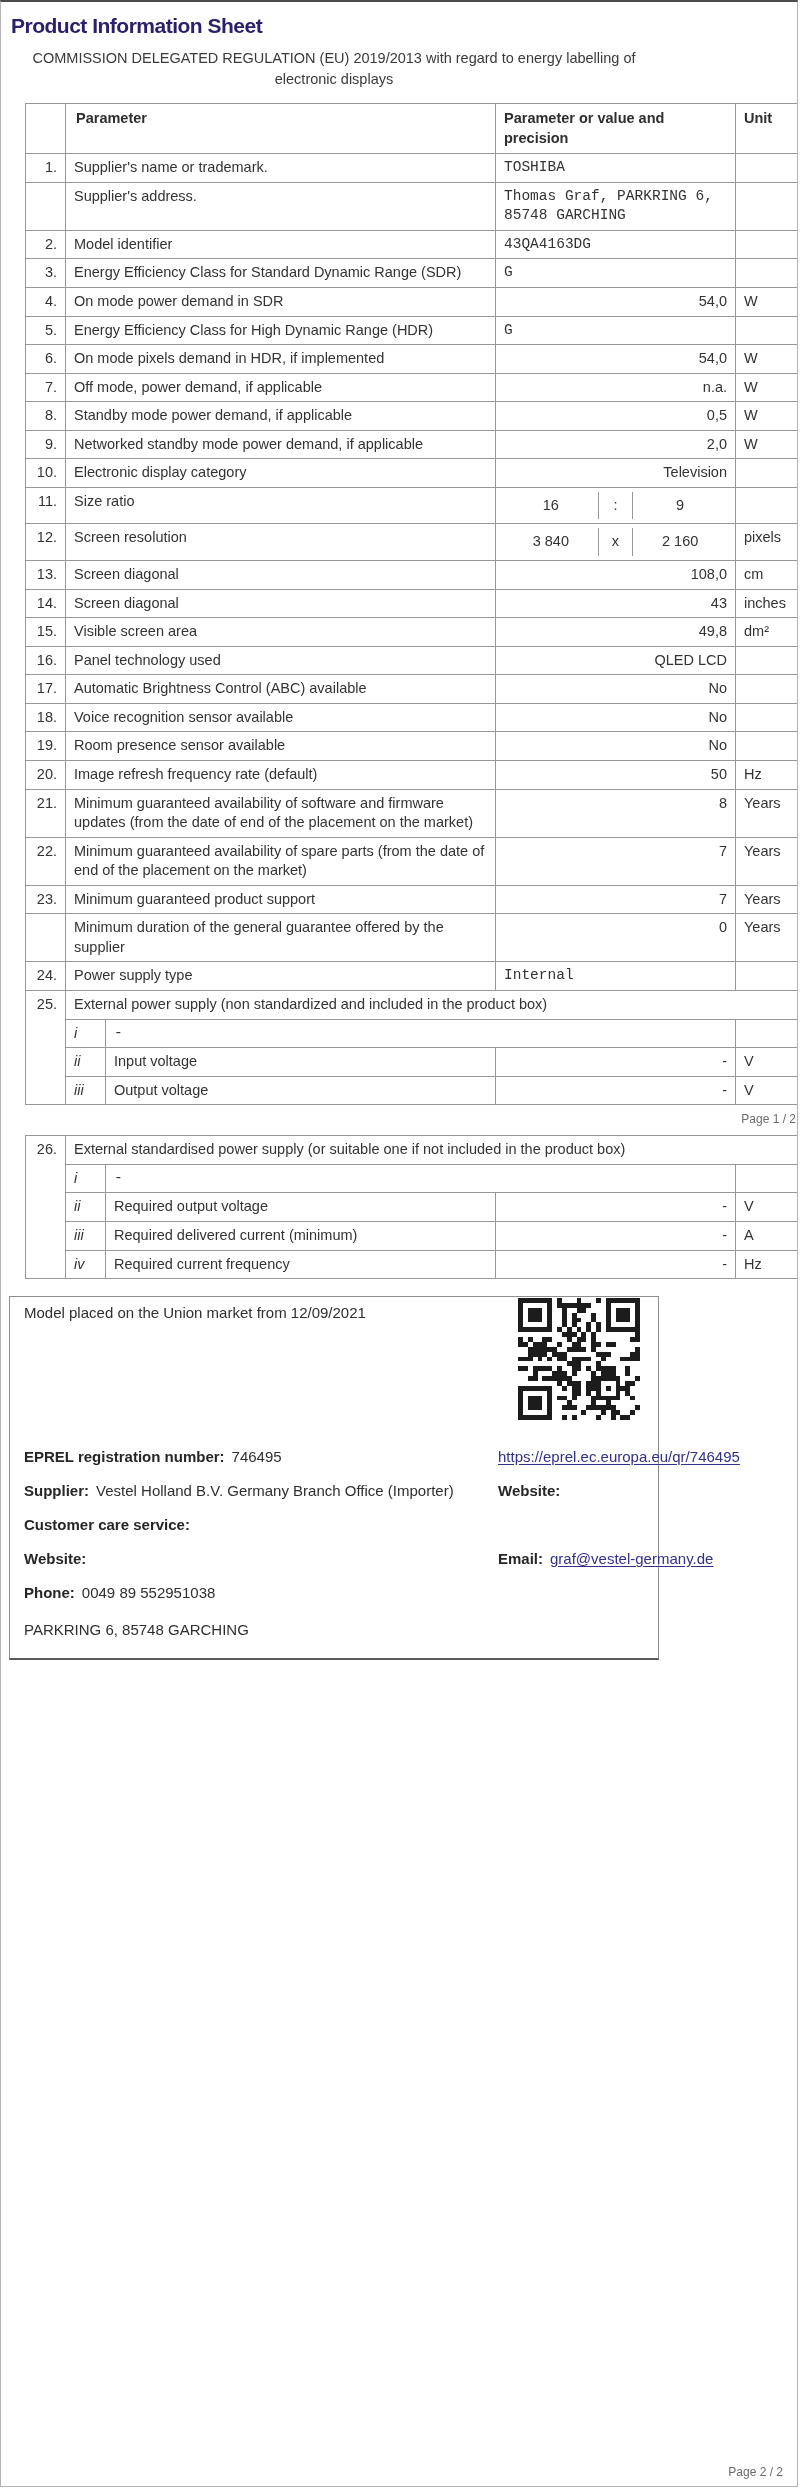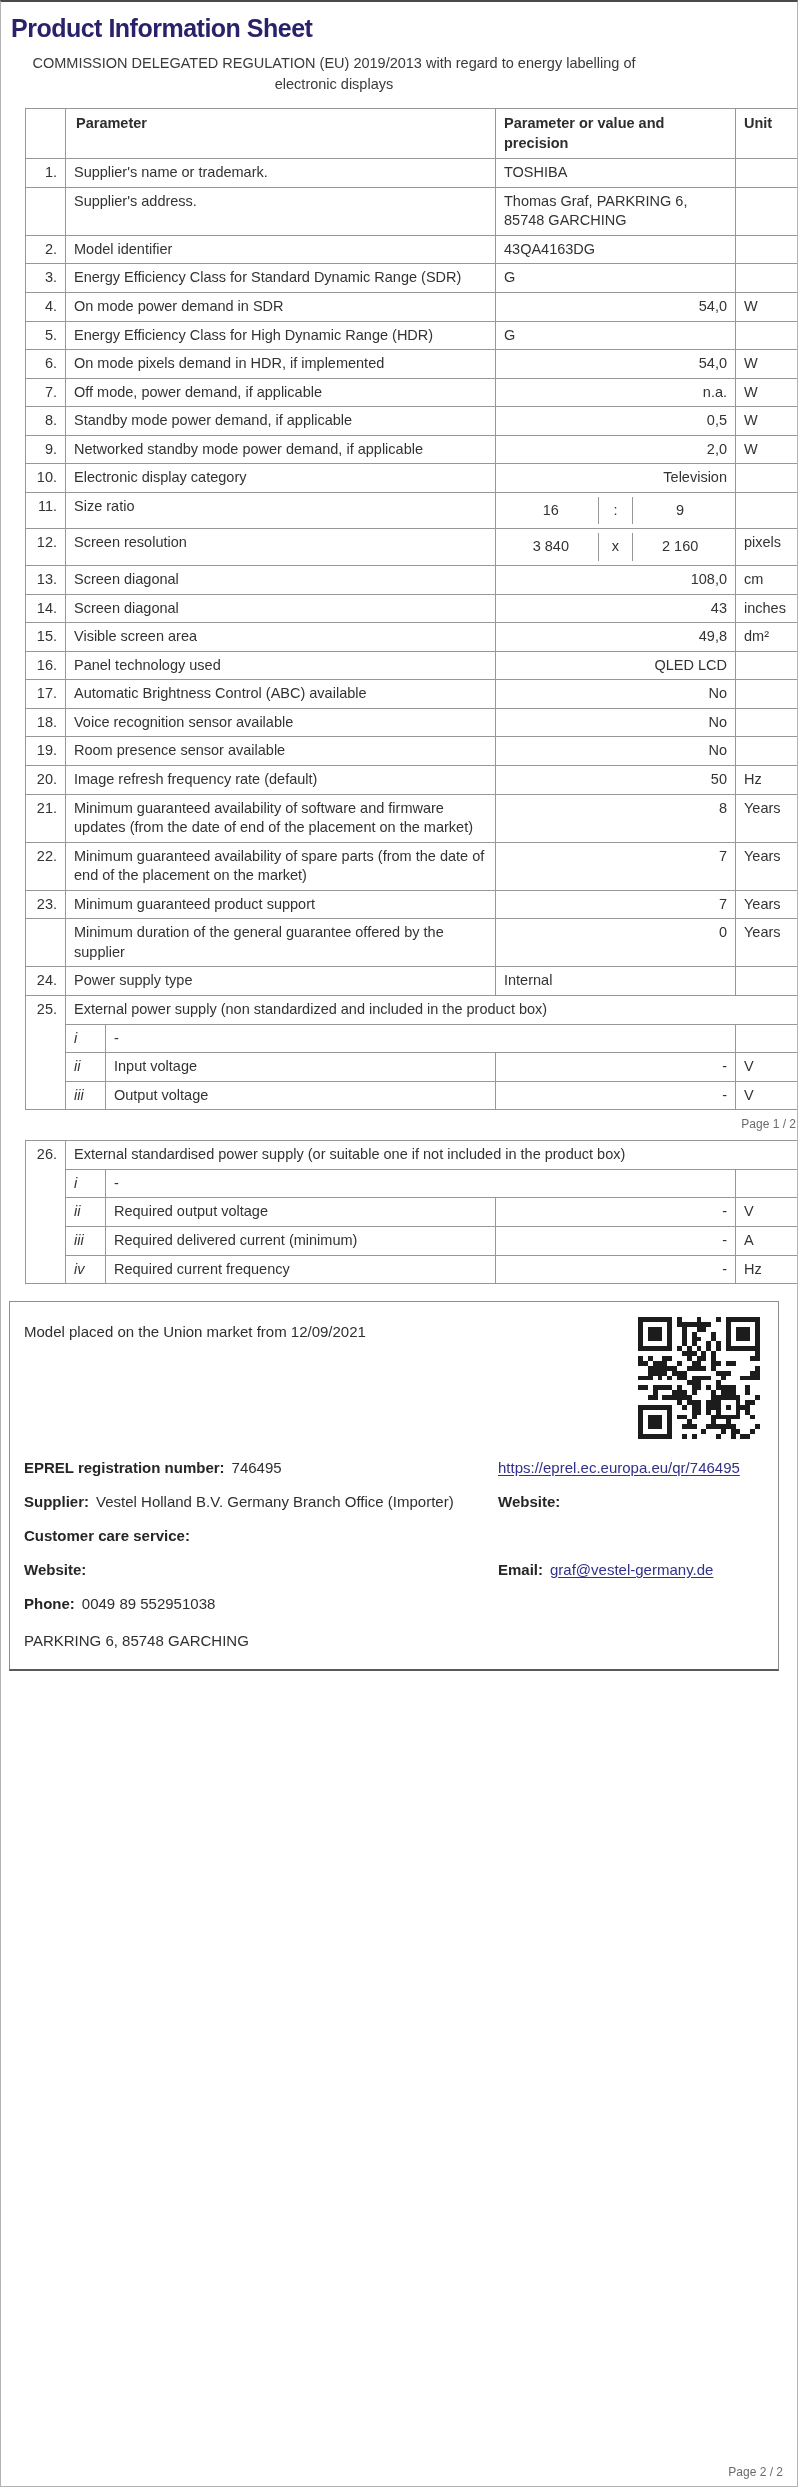--- a/index.html
+++ b/index.html
@@ -3,58 +3,58 @@
 <meta charset="utf-8">
 <style>
   html,body{margin:0;padding:0;background:#fff;}
   body{font-family:"Liberation Sans","DejaVu Sans",sans-serif;color:#2f2f2f;}
   .page{
     position:relative;width:798px;height:2487px;background:#fff;
     border:1px solid #b3b3b3;border-top:2px solid #4a4a4a;box-sizing:border-box;
     overflow:hidden;
   }
   .title{
-    margin:12px 0 10px 10px;font-size:25px;font-weight:bold;color:#29226b;
+    margin:12px 0 10px 10px;font-size:21px;font-weight:bold;color:#29226b;
     letter-spacing:-0.5px;
   }
   .regulation{
     margin:0 10px 13px 10px;max-width:646px;font-size:14.5px;line-height:1.45;color:#3a3a3a;text-align:center;
   }
   table.pis{
     border-collapse:collapse;table-layout:fixed;margin-left:24px;width:787px;
     font-size:14.5px;color:#333;border-radius:21px;
   }
   table.pis td,table.pis th{
     border:1px solid #979797;vertical-align:top;padding:4px 8px;line-height:1.35;
     overflow:hidden;
   }
   table.pis th{text-align:left;font-weight:bold;color:#2e2e2e;padding-top:5px;padding-bottom:5px;}
   td.c-num{text-align:right;padding-right:9px;padding-left:2px;}
   td.c-param{padding-left:10px;padding-right:46px;}
   td.c-span{padding-left:10px;}
-  td.c-val-left{padding-left:12px;}
+  td.c-val-left{padding-left:12px;font-family:Liberation Mono, monospace;}
   td.c-val-right{text-align:right;padding-right:10px;}
   td.c-unit{padding-left:8px;}
   td.c-roman{font-style:italic;text-align:left;padding-left:12px;}
   td.c-split{padding:0;}
   .splitwrap{display:flex;width:100%;height:100%;}
   .splitwrap .sp{flex:0 0 42%;text-align:center;padding:4px 2px;box-sizing:border-box;}
   .splitwrap .sp.mid{flex:0 0 16%;border-left:1px solid #979797;border-right:1px solid #979797;}
   .pagefoot{
     width:787px;margin:7px 0 9px 8px;text-align:right;font-size:12px;color:#6b6b6b;
   }
   .infobox{
-    margin:17px 0 0 8px;width:770px;box-sizing:border-box;
+    margin:17px 0 0 8px;width:650px;box-sizing:border-box;
     border:1px solid #8d8d8d;border-bottom:2px solid #5a5a5a;
-    padding:15px 14px 18px 14px;font-size:15px;line-height:1.4;
+    padding:1px 14px 18px 14px;font-size:15px;line-height:1.4;
   }
   .boxtop{display:flex;justify-content:space-between;align-items:flex-start;min-height:132px;}
   .market-line{padding-top:4px;}
   .qr{width:122px;height:122px;margin-right:4px;}
-  .boxgrid{display:grid;grid-template-columns:462px auto;column-gap:12px;row-gap:13px;margin-top:8px;}
+  .boxgrid{display:grid;grid-template-columns:462px auto;column-gap:12px;row-gap:13px;margin-top:16px;}
   .boxgrid .full{grid-column:1 / span 2;}
   .lbl{font-weight:bold;color:#262626;}
   .lblval .val{margin-left:7px;}
   a.doclink{color:#31308a;text-decoration:underline;text-underline-offset:2px;}
   .addr-val{margin-top:3px;}
   .foot2{position:absolute;right:14px;bottom:7px;font-size:12px;color:#6b6b6b;}
 </style>
 </head>
 <body>
 

